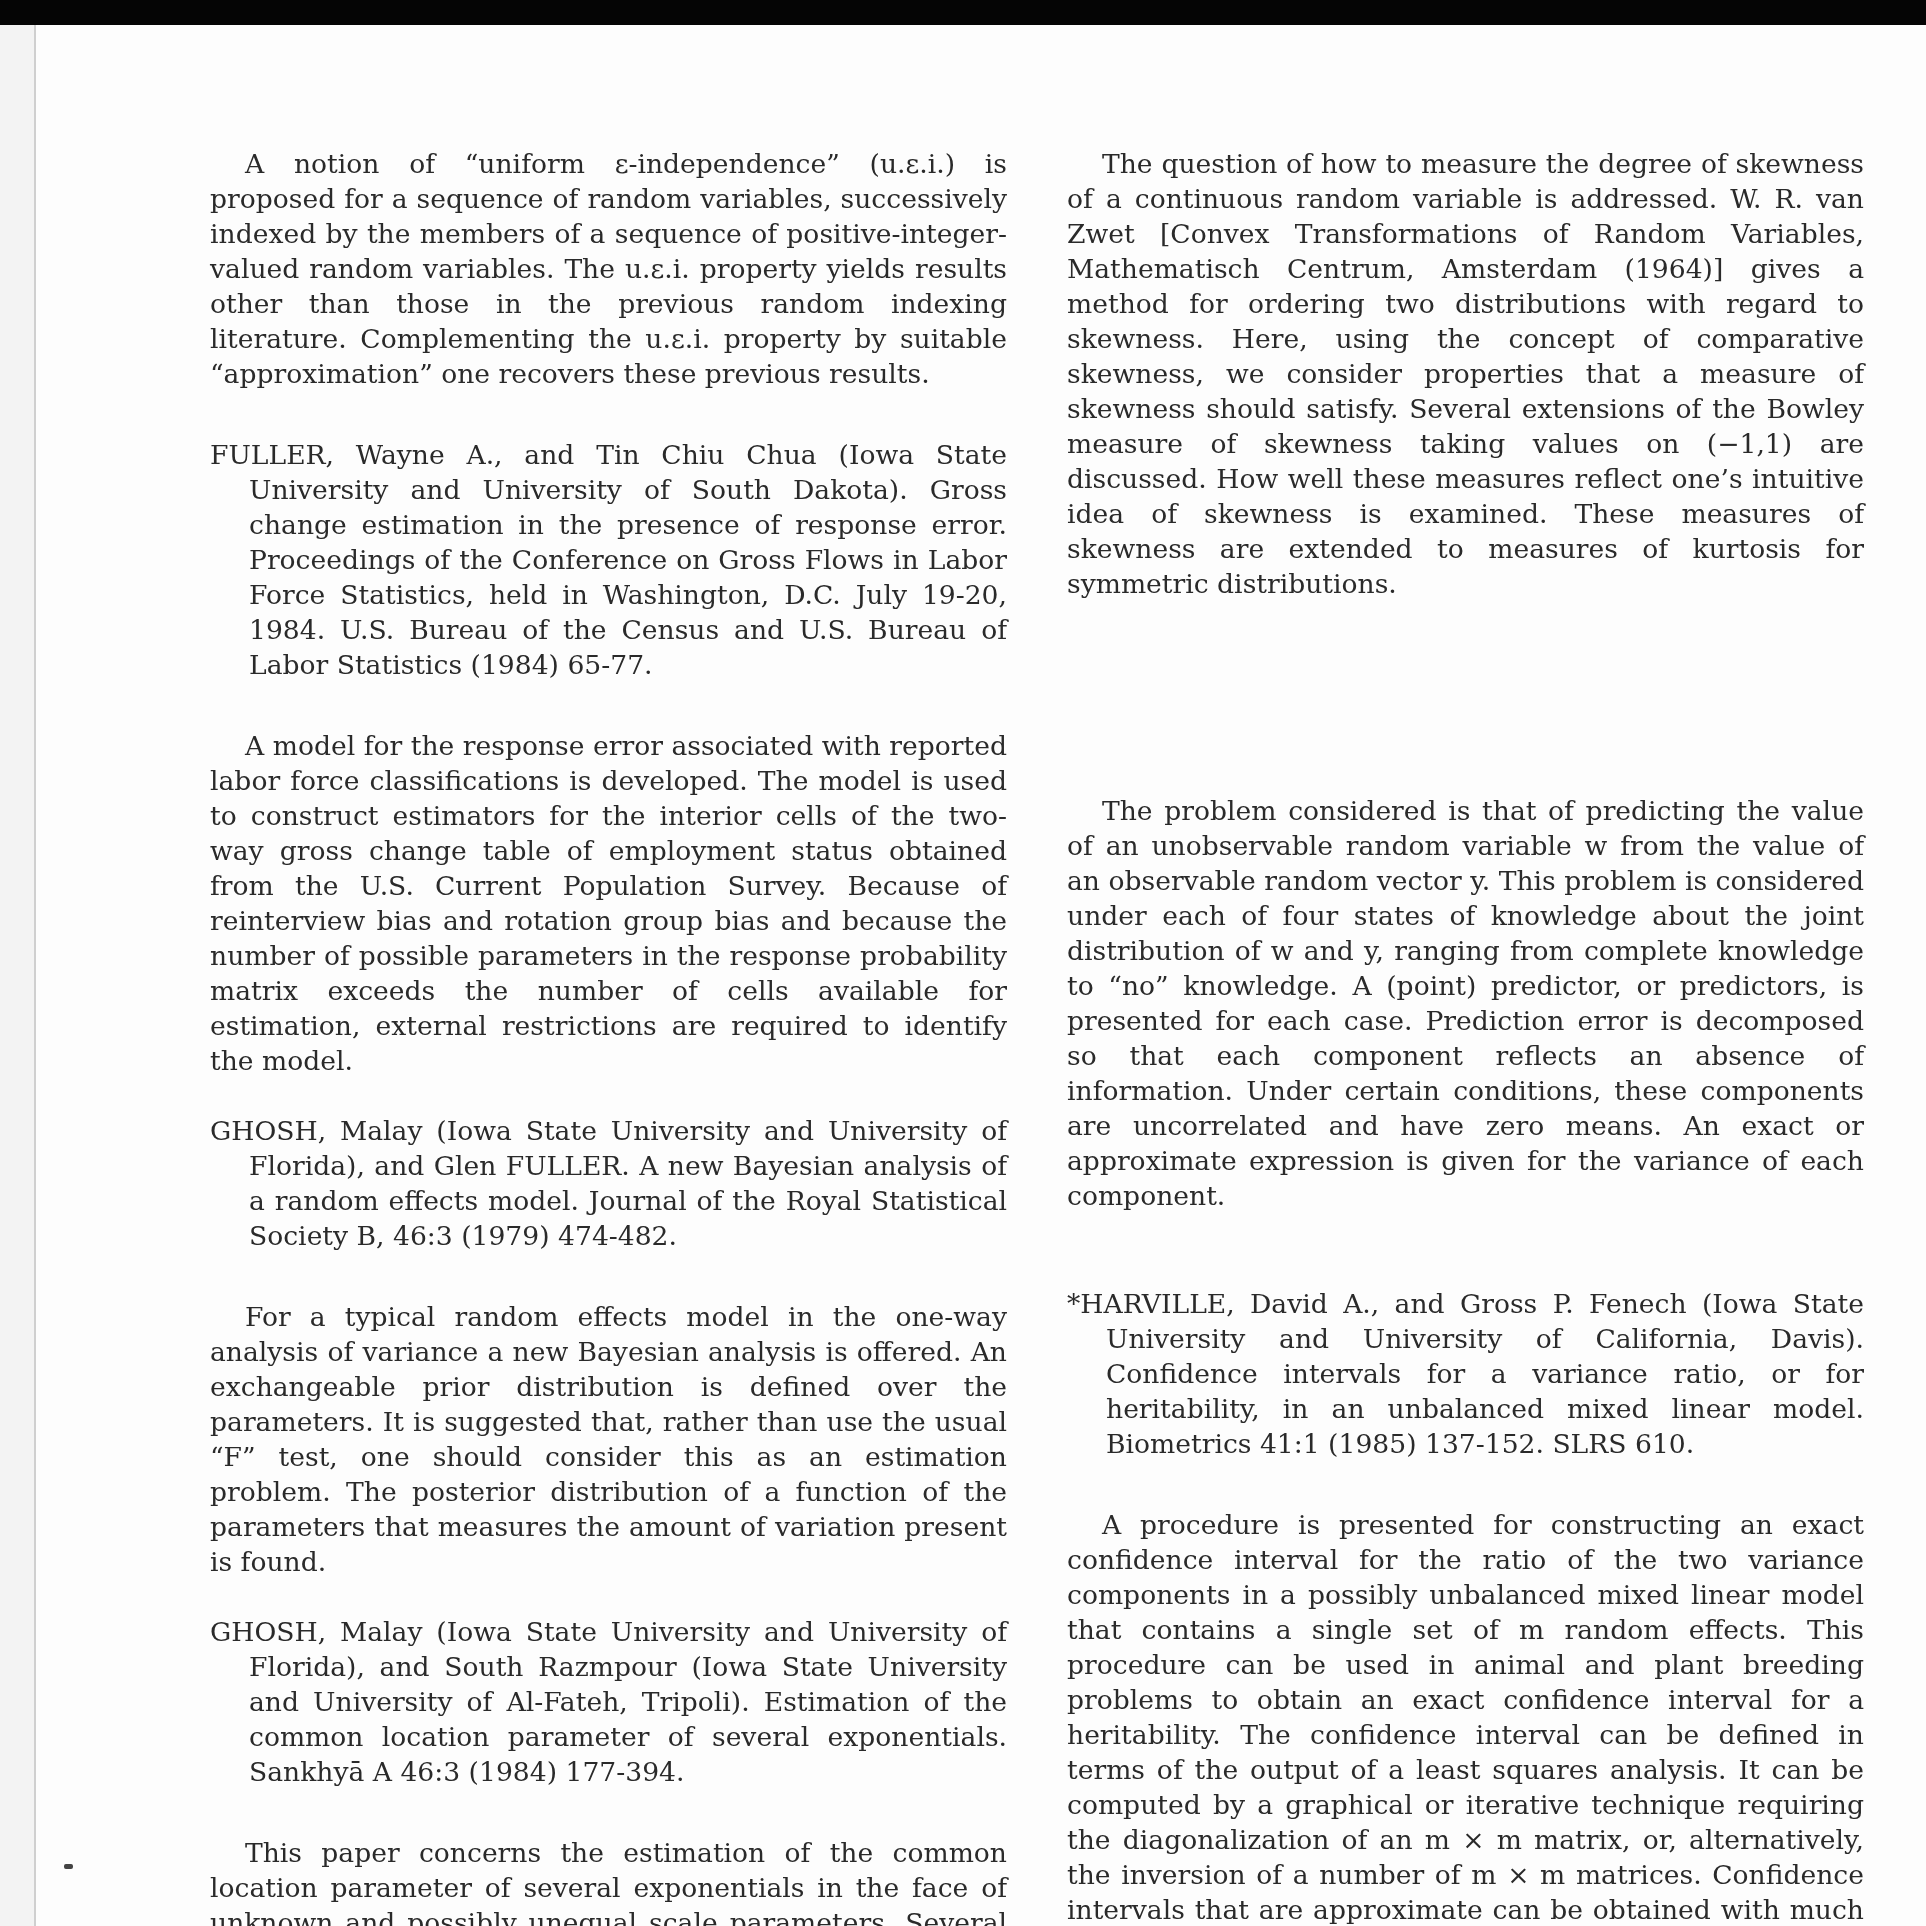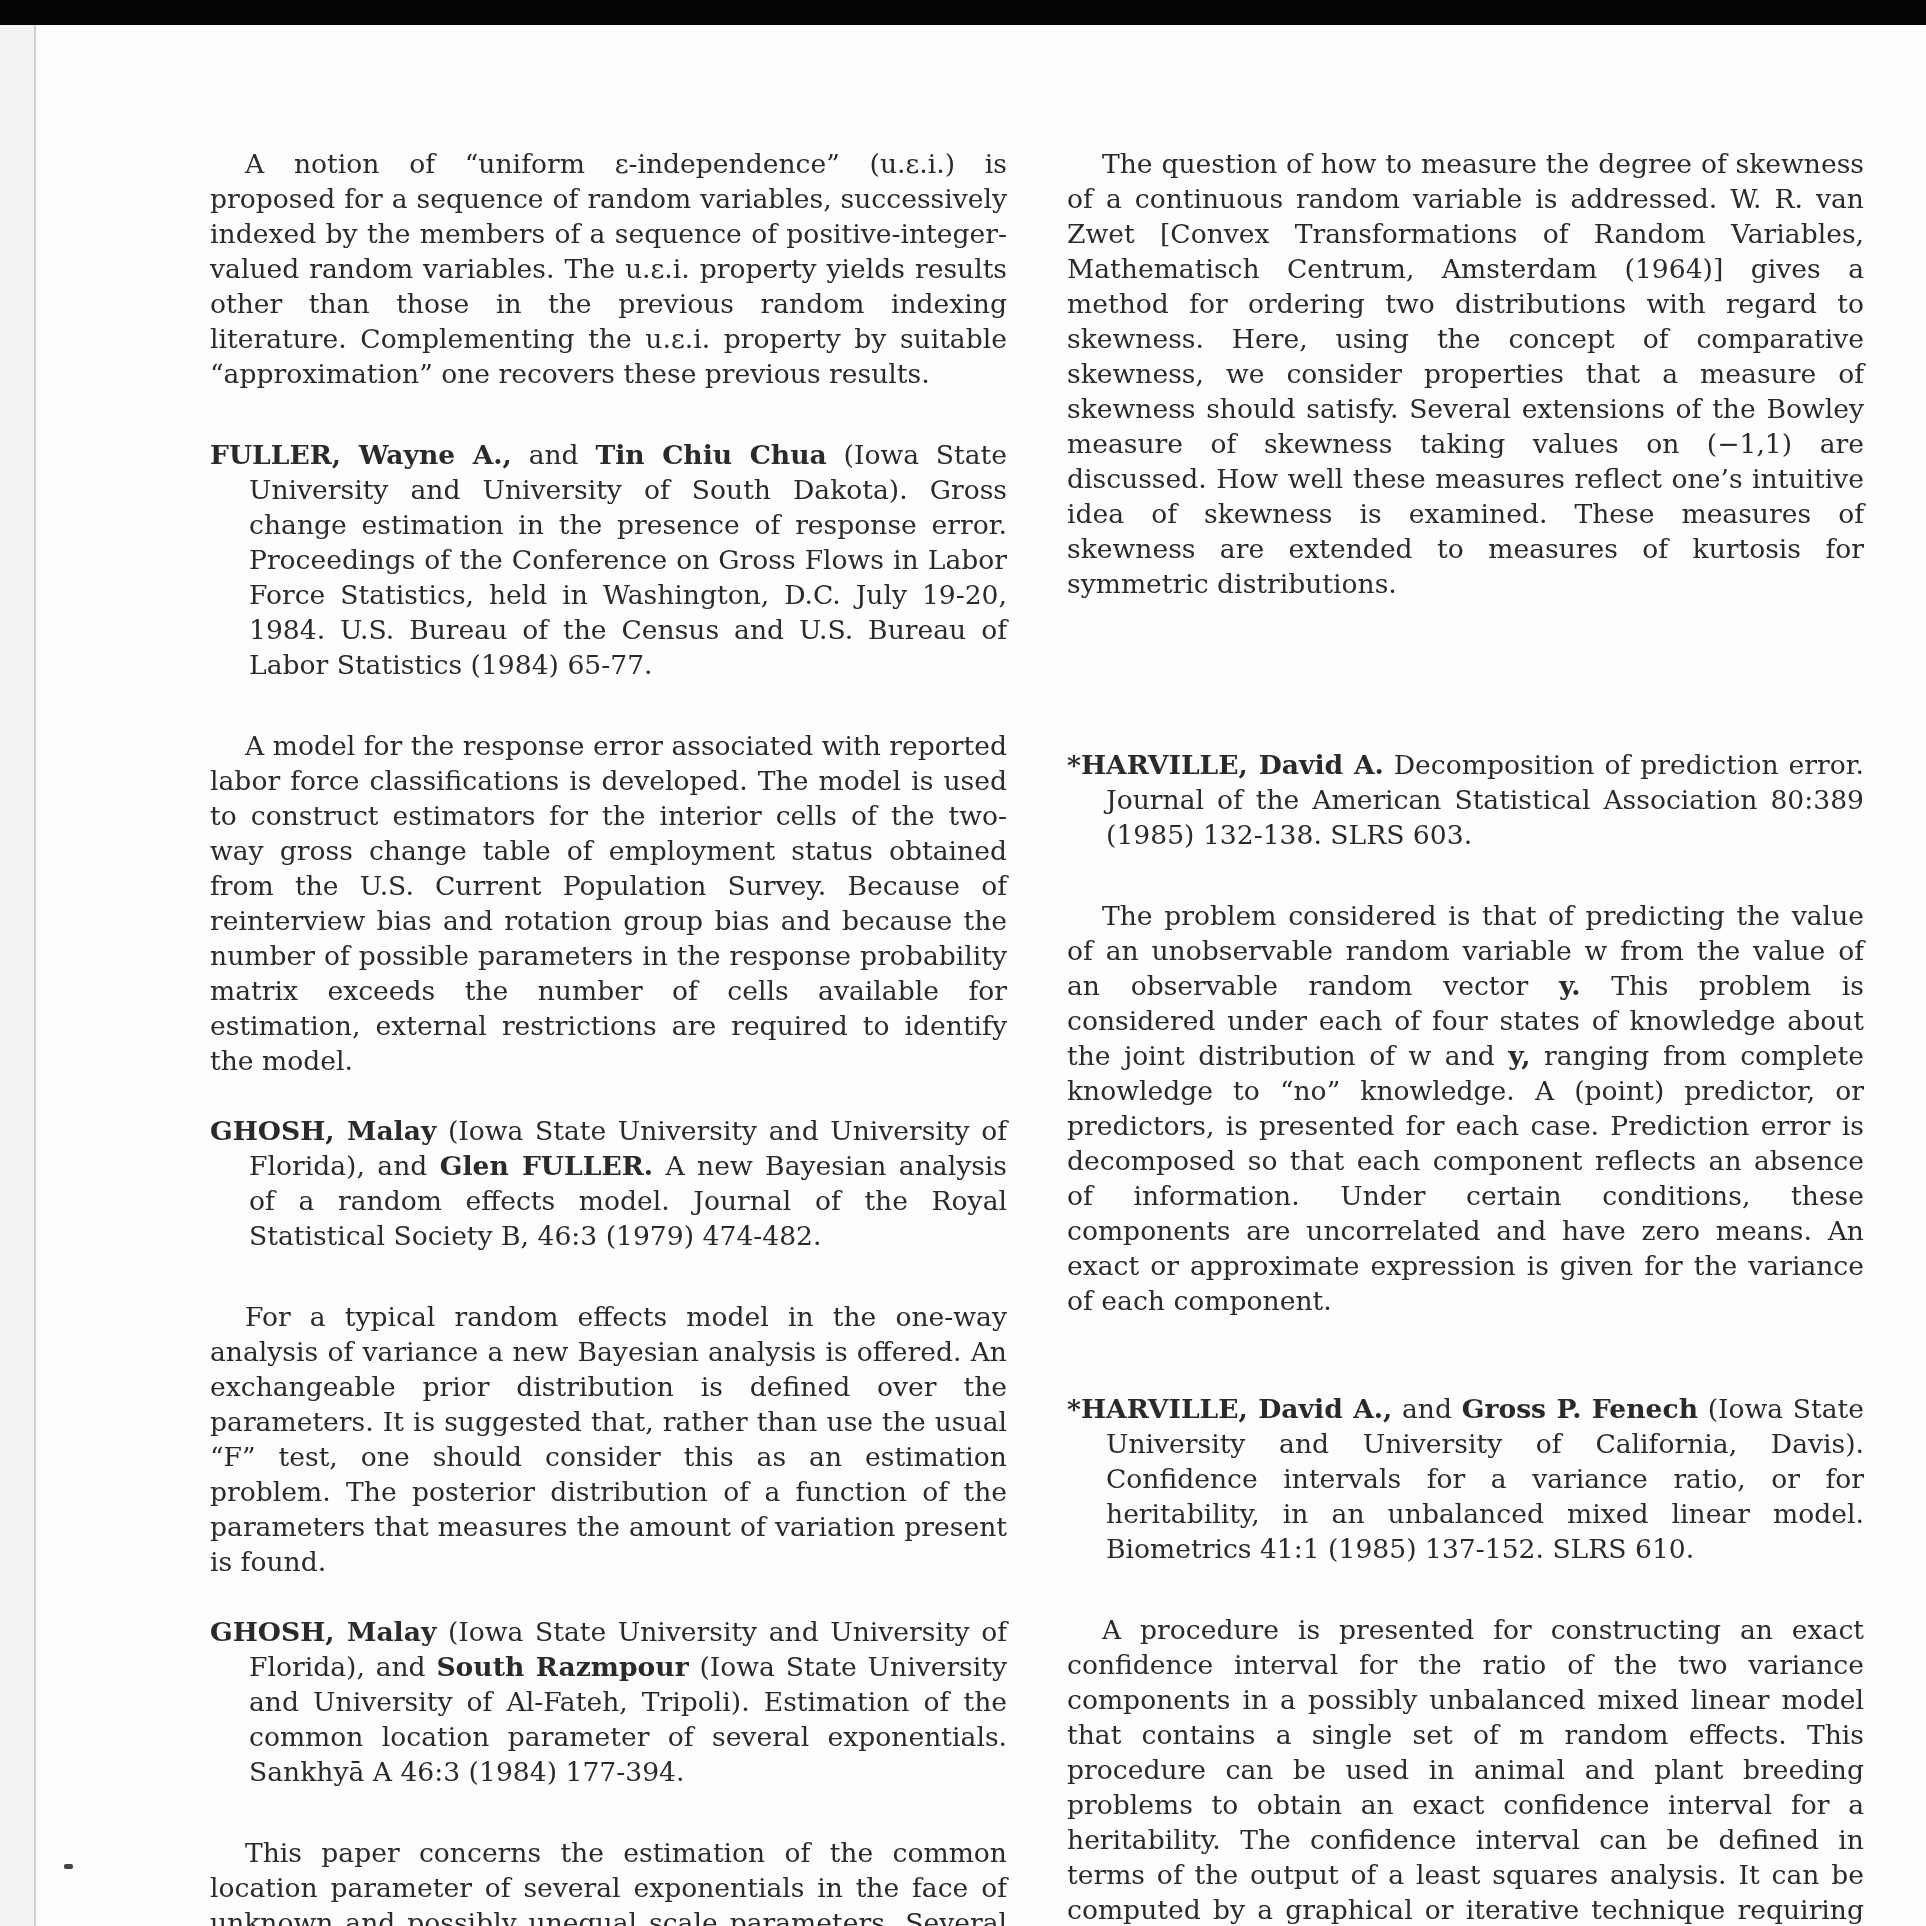--- a/index.html
+++ b/index.html
@@ -11,21 +11,21 @@
   }
   .topbar { position: absolute; left: 0; top: 0; width: 1965px; height: 25.4px; background: #050505; }
   .spine { position: absolute; left: 34px; top: 25.4px; width: 2.3px; height: 2517px; background: #cfcfcf; }
   .leftstrip { position: absolute; left: 0; top: 25.4px; width: 34px; height: 2517px; background: #f3f3f3; }
   .staple { position: absolute; left: 64px; width: 8.5px; height: 5.4px; background: #444; border-radius: 1.9px; }
   .col { position: absolute; width: 797px; font-size: 26.6px; line-height: 35px; text-align: justify; hyphens: none; }
   .col.left { left: 210px; top: 146px; }
   .col.right { left: 1067px; top: 146px; }
   .abstract { text-indent: 35px; margin: 0; }
   .entry { margin: 0; padding-left: 39px; text-indent: -39px; }
-  .b { font-weight: bold; margin-top: 48px; }
+  .b { font-weight: normal; margin-top: 48px; }
   .i { }
   .gap-s { height: 35px; }
   .gap-m { height: 46px; }
   .gap-l { height: 73px; }
 </style>
 </head>
 <body>
 
 <div class="topbar"></div>
 <div class="leftstrip"></div>
@@ -53,23 +53,20 @@
   </p>
   <div class="gap-m"></div>
   <p class="abstract">This paper concerns the estimation of the common location parameter of several exponentials in the face of unknown and possibly unequal scale parameters. Several estimators of the common location parameter are proposed: the maximum likelihood estimator, a modified maximum likelihood estimator, and the uniformly minimum variance unbiased estimator. These estimators are compared both asymptotically and in terms of their small-sample performance.</p>
 
 </div>
 
 <div class="col right">
   <p class="abstract"><span>The question of how to measure the degree of skewness of a continuous random variable is addressed. W. R. van Zwet [</span><span class="i">Convex Transformations of Random Variables,</span><span> Mathematisch Centrum, Amsterdam (1964)] gives a method for ordering two distributions with regard to skewness. Here, using the concept of comparative skewness, we consider properties that a measure of skewness should satisfy. Several extensions of the Bowley measure of skewness taking values on (−1,1) are discussed. How well these measures reflect one’s intuitive idea of skewness is examined. These measures of skewness are extended to measures of kurtosis for symmetric distributions.</span></p>
   <div class="gap-l"></div>
   <div class="gap-l"></div>
-  <p class="entry">
-    <span class="b">*HARVILLE, David A.</span><span> Decomposition of prediction error. </span><span class="i">Journal of the American Statistical Association</span><span> 80:389 (1985) 132-138. SLRS 603.</span>
-  </p>
   <div class="gap-m"></div>
   <p class="abstract"><span>The problem considered is that of predicting the value of an unobservable random variable w from the value of an observable random vector </span><span class="b">y.</span><span> This problem is considered under each of four states of knowledge about the joint distribution of w and </span><span class="b">y,</span><span> ranging from complete knowledge to “no” knowledge. A (point) predictor, or predictors, is presented for each case. Prediction error is decomposed so that each component reflects an absence of information. Under certain conditions, these components are uncorrelated and have zero means. An exact or approximate expression is given for the variance of each component.</span></p>
   <div class="gap-l"></div>
   <p class="entry">
     <span class="b">*HARVILLE, David A.,</span><span> and </span><span class="b">Gross P. Fenech</span><span> (Iowa State University and University of California, Davis). Confidence intervals for a variance ratio, or for heritability, in an unbalanced mixed linear model. </span><span class="i">Biometrics</span><span> 41:1 (1985) 137-152. SLRS 610.</span>
   </p>
   <div class="gap-m"></div>
   <p class="abstract">A procedure is presented for constructing an exact confidence interval for the ratio of the two variance components in a possibly unbalanced mixed linear model that contains a single set of m random effects. This procedure can be used in animal and plant breeding problems to obtain an exact confidence interval for a heritability. The confidence interval can be defined in terms of the output of a least squares analysis. It can be computed by a graphical or iterative technique requiring the diagonalization of an m × m matrix, or, alternatively, the inversion of a number of m × m matrices. Confidence intervals that are approximate can be obtained with much less computational burden, using either of two approaches. The various confidence-interval procedures can be extended to some problems in which the mixed linear model contains more than one set of random effects. Corresponding to each interval procedure is a significance test and one or more estimators.</p>
 </div>
 

